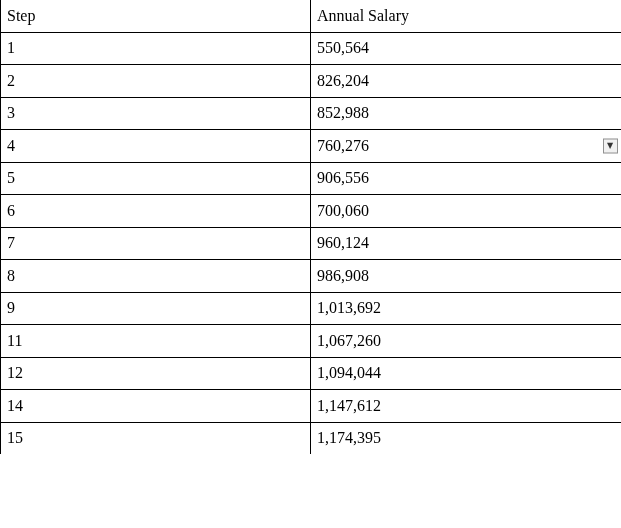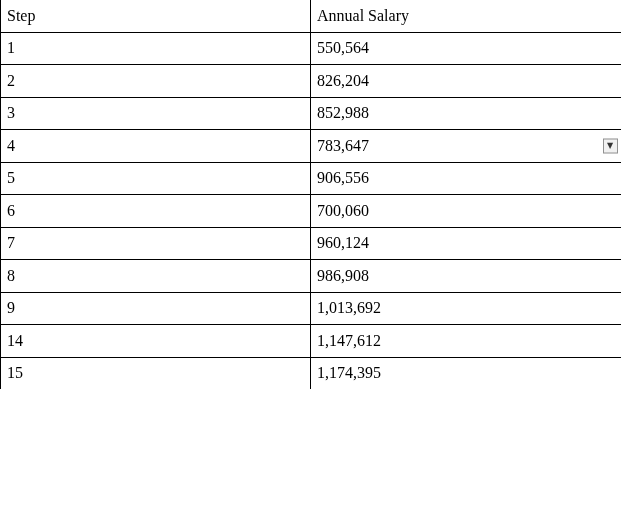--- a/index.html
+++ b/index.html
@@ -85,21 +85,21 @@
       <td>2</td>
       <td>826,204</td>
     </tr>
     <tr>
       <td>3</td>
       <td>852,988</td>
     </tr>
     <tr>
       <td>4</td>
       <td class="has-dropdown">
-        <span>783,647</span>
+        <span>760,276</span>
         <span class="dd-btn">
           <span class="dd-glyph">▼</span>
         </span>
       </td>
     </tr>
     <tr>
       <td>5</td>
       <td>906,556</td>
     </tr>
     <tr>
@@ -112,20 +112,28 @@
     </tr>
     <tr>
       <td>8</td>
       <td>986,908</td>
     </tr>
     <tr>
       <td>9</td>
       <td>1,013,692</td>
     </tr>
     <tr>
+      <td>11</td>
+      <td>1,067,260</td>
+    </tr>
+    <tr>
+      <td>12</td>
+      <td>1,094,044</td>
+    </tr>
+    <tr>
       <td>14</td>
       <td>1,147,612</td>
     </tr>
     <tr>
       <td>15</td>
       <td>1,174,395</td>
     </tr>
   </tbody>
 </table>
 

